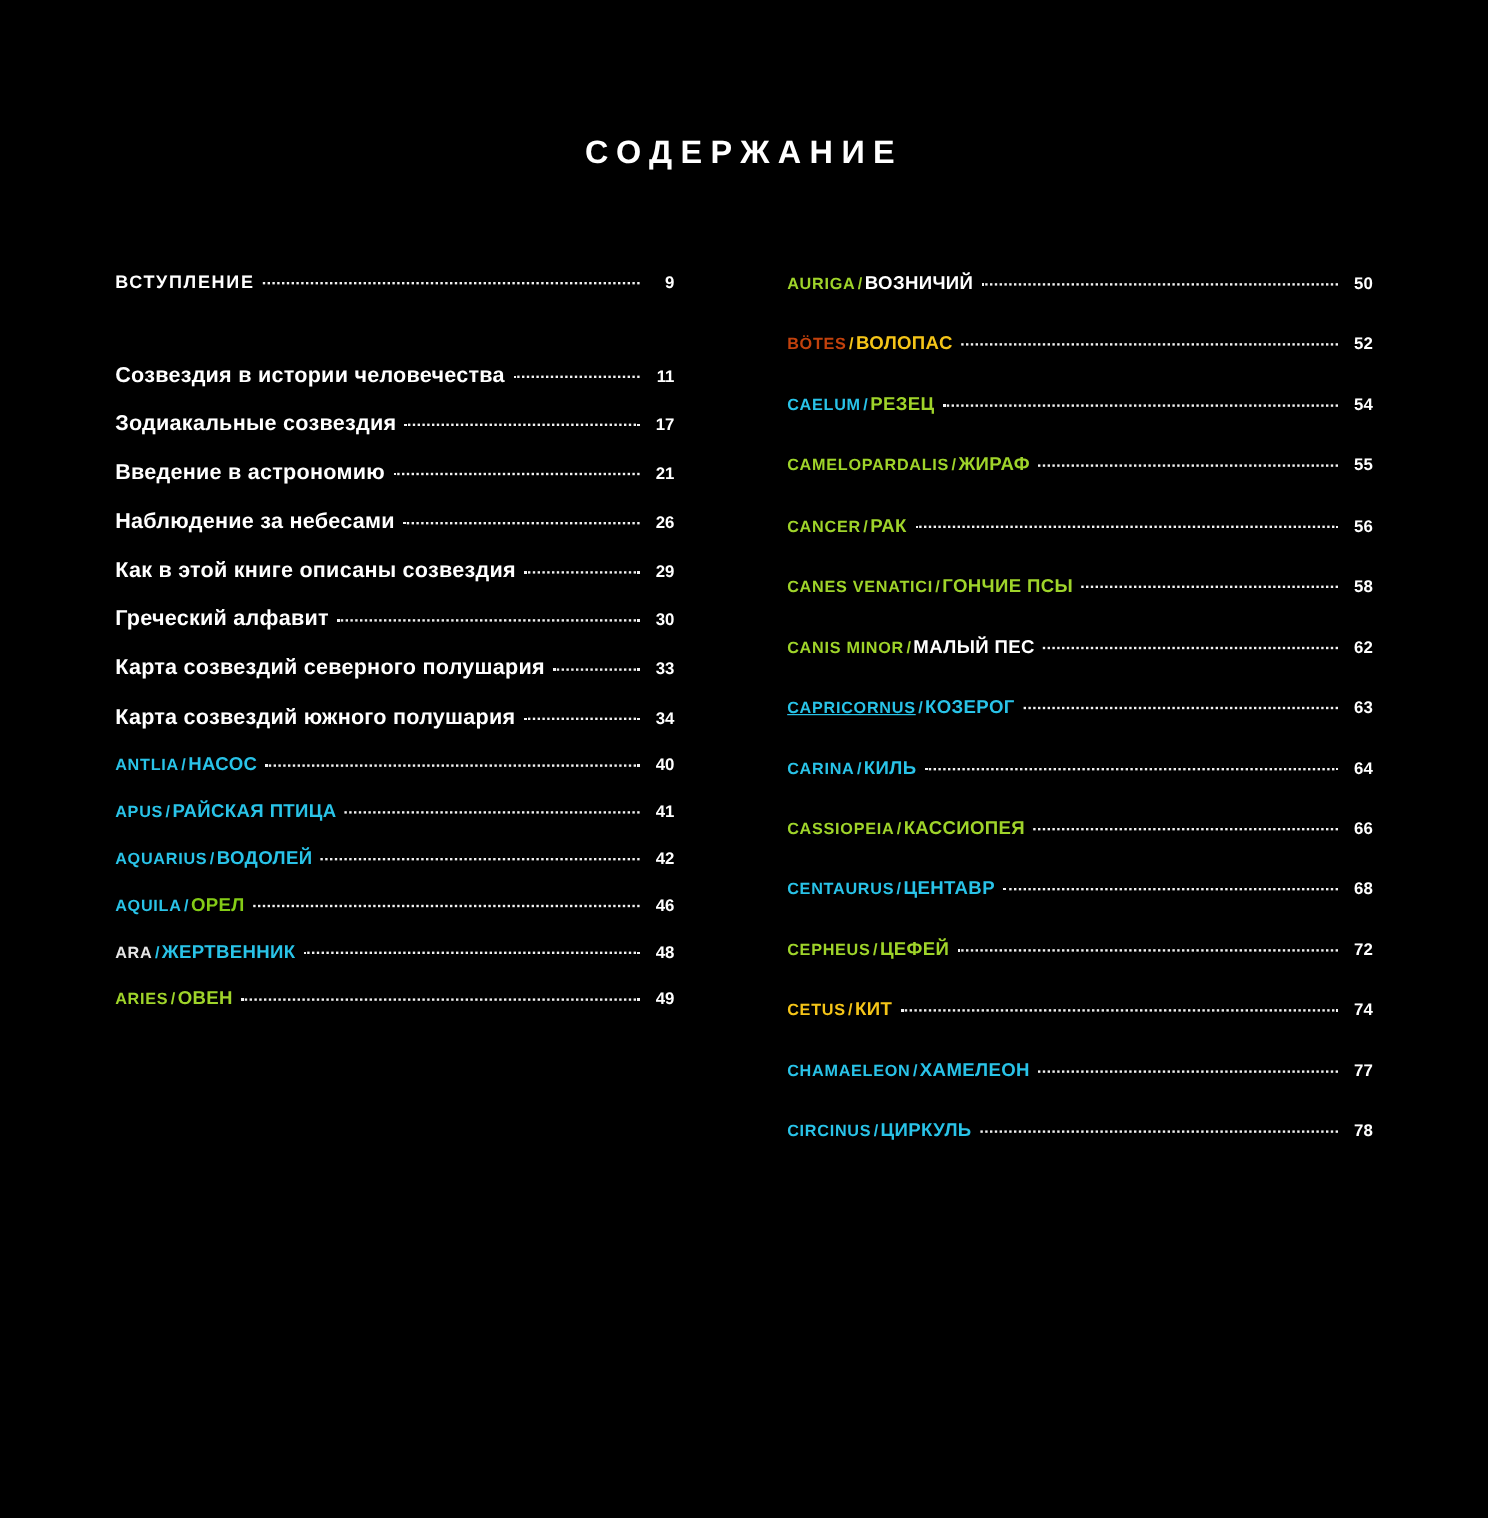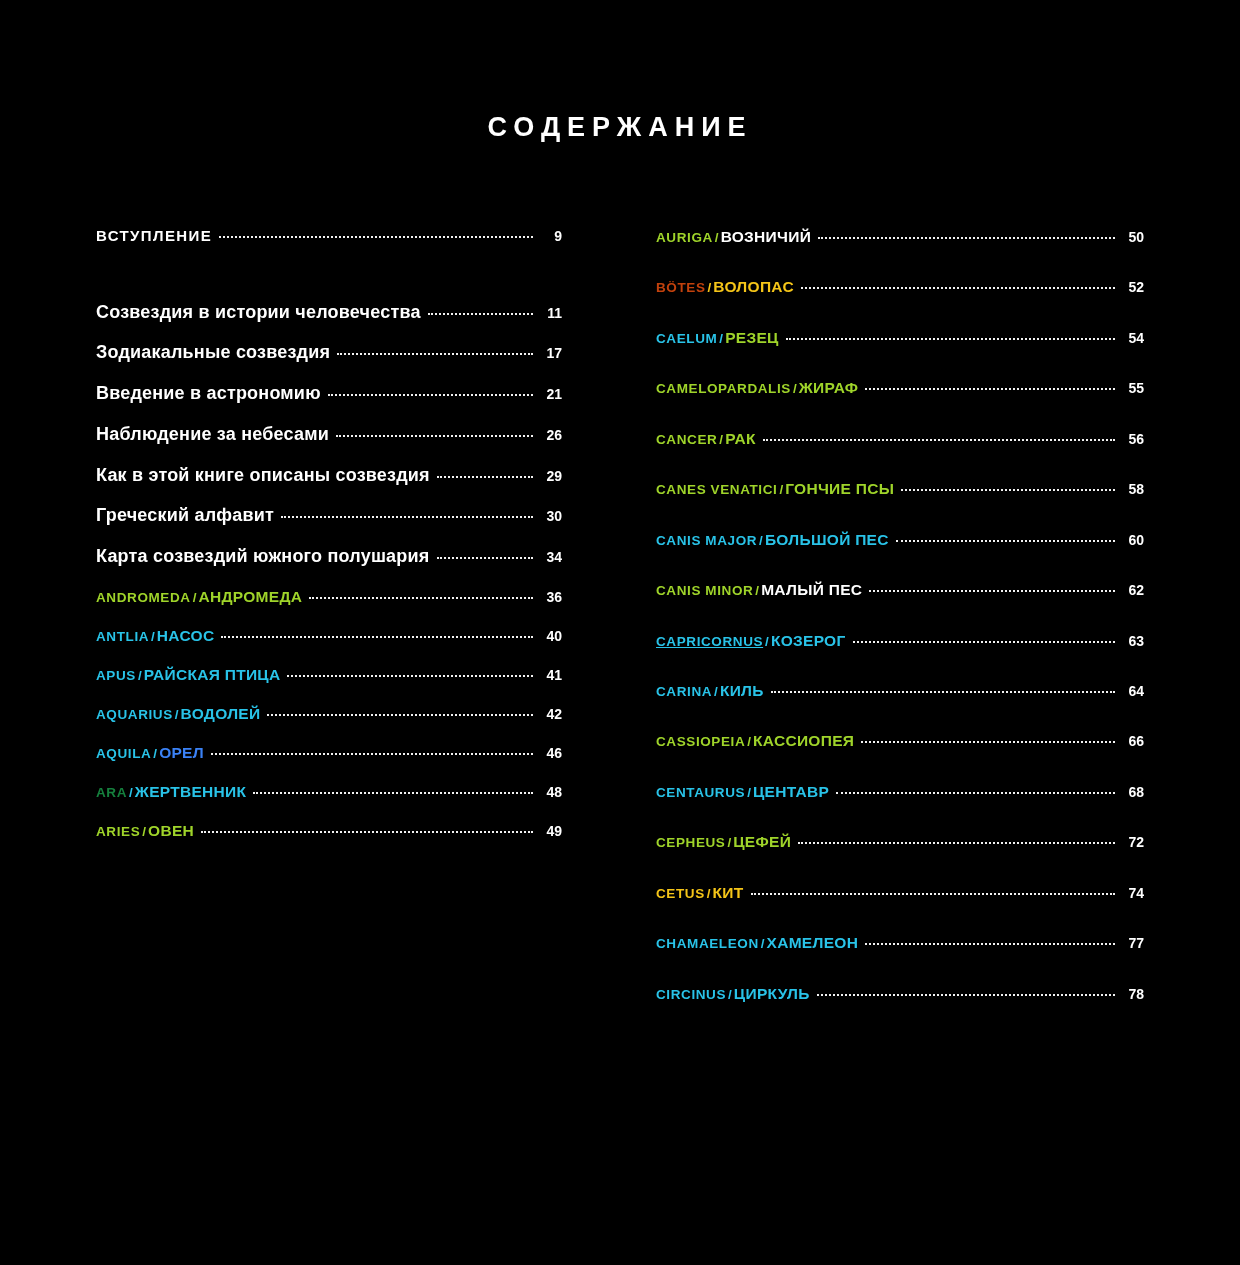--- a/index.html
+++ b/index.html
@@ -152,51 +152,51 @@
           <span class="label" style="color: rgb(255, 255, 255);">Как в этой книге описаны созвездия</span>
           <span class="dots"></span>
           <span class="pageno">29</span>
         </div>
         <div class="entry entry-plain">
           <span class="label" style="color: rgb(255, 255, 255);">Греческий алфавит</span>
           <span class="dots"></span>
           <span class="pageno">30</span>
         </div>
         <div class="entry entry-plain">
+          <span class="label" style="color: rgb(255, 255, 255);">Карта созвездий северного полушария</span>
+          <span class="dots"></span>
+          <span class="pageno">33</span>
+        </div>
+        <div class="entry entry-plain">
           <span class="label" style="color: rgb(255, 255, 255);">Карта созвездий южного полушария</span>
           <span class="dots"></span>
           <span class="pageno">34</span>
         </div>
         <div class="entry">
-          <span class="label"><span class="lat" style="color: rgb(159, 212, 42);">ANDROMEDA</span><span class="sep" style="color: rgb(159, 212, 42);">/</span><span class="rus" style="color: rgb(159, 212, 42);">АНДРОМЕДА</span></span>
-          <span class="dots"></span>
-          <span class="pageno">36</span>
-        </div>
-        <div class="entry">
           <span class="label"><span class="lat" style="color: rgb(41, 195, 232);">ANTLIA</span><span class="sep" style="color: rgb(41, 195, 232);">/</span><span class="rus" style="color: rgb(41, 195, 232);">НАСОС</span></span>
           <span class="dots"></span>
           <span class="pageno">40</span>
         </div>
         <div class="entry">
           <span class="label"><span class="lat" style="color: rgb(41, 195, 232);">APUS</span><span class="sep" style="color: rgb(41, 195, 232);">/</span><span class="rus" style="color: rgb(41, 195, 232);">РАЙСКАЯ ПТИЦА</span></span>
           <span class="dots"></span>
           <span class="pageno">41</span>
         </div>
         <div class="entry">
           <span class="label"><span class="lat" style="color: rgb(41, 195, 232);">AQUARIUS</span><span class="sep" style="color: rgb(41, 195, 232);">/</span><span class="rus" style="color: rgb(41, 195, 232);">ВОДОЛЕЙ</span></span>
           <span class="dots"></span>
           <span class="pageno">42</span>
         </div>
         <div class="entry">
-          <span class="label"><span class="lat" style="color: rgb(41, 195, 232);">AQUILA</span><span class="sep" style="color: rgb(41, 195, 232);">/</span><span class="rus" style="color: #3b82f6; text-align: center;">ОРЕЛ</span></span>
+          <span class="label"><span class="lat" style="color: rgb(41, 195, 232);">AQUILA</span><span class="sep" style="color: rgb(41, 195, 232);">/</span><span class="rus" style="color: #84cc16; text-align: center;">ОРЕЛ</span></span>
           <span class="dots"></span>
           <span class="pageno">46</span>
         </div>
         <div class="entry">
-          <span class="label"><span class="lat" style="color: #15803d;">ARA</span><span class="sep" style="color: rgb(41, 195, 232);">/</span><span class="rus" style="color: rgb(41, 195, 232);">ЖЕРТВЕННИК</span></span>
+          <span class="label"><span class="lat" style="color: #e5e5e5;">ARA</span><span class="sep" style="color: rgb(41, 195, 232);">/</span><span class="rus" style="color: rgb(41, 195, 232);">ЖЕРТВЕННИК</span></span>
           <span class="dots"></span>
           <span class="pageno">48</span>
         </div>
         <div class="entry">
           <span class="label"><span class="lat" style="color: rgb(159, 212, 42);">ARIES</span><span class="sep" style="color: rgb(159, 212, 42);">/</span><span class="rus" style="color: rgb(159, 212, 42);">ОВЕН</span></span>
           <span class="dots"></span>
           <span class="pageno">49</span>
         </div>
       </div>
     <div class="col col-right right-col">
@@ -224,25 +224,20 @@
           <span class="label"><span class="lat" style="color: rgb(159, 212, 42);">CANCER</span><span class="sep" style="color: rgb(159, 212, 42);">/</span><span class="rus" style="color: rgb(159, 212, 42);">РАК</span></span>
           <span class="dots"></span>
           <span class="pageno">56</span>
         </div>
         <div class="entry">
           <span class="label"><span class="lat" style="color: rgb(159, 212, 42);">CANES VENATICI</span><span class="sep" style="color: rgb(159, 212, 42);">/</span><span class="rus" style="color: rgb(159, 212, 42);">ГОНЧИЕ ПСЫ</span></span>
           <span class="dots"></span>
           <span class="pageno">58</span>
         </div>
         <div class="entry">
-          <span class="label"><span class="lat" style="color: rgb(41, 195, 232);">CANIS MAJOR</span><span class="sep" style="color: rgb(41, 195, 232);">/</span><span class="rus" style="color: rgb(41, 195, 232);">БОЛЬШОЙ ПЕС</span></span>
-          <span class="dots"></span>
-          <span class="pageno">60</span>
-        </div>
-        <div class="entry">
           <span class="label"><span class="lat" style="color: rgb(159, 212, 42);">CANIS MINOR</span><span class="sep" style="color: rgb(159, 212, 42);">/</span><span class="rus" style="color: rgb(255, 255, 255);">МАЛЫЙ ПЕС</span></span>
           <span class="dots"></span>
           <span class="pageno">62</span>
         </div>
         <div class="entry">
           <span class="label"><span class="lat" style="color: rgb(41, 195, 232); text-decoration: underline;">CAPRICORNUS</span><span class="sep" style="color: rgb(41, 195, 232);">/</span><span class="rus" style="color: rgb(41, 195, 232);">КОЗЕРОГ</span></span>
           <span class="dots"></span>
           <span class="pageno">63</span>
         </div>
         <div class="entry">

